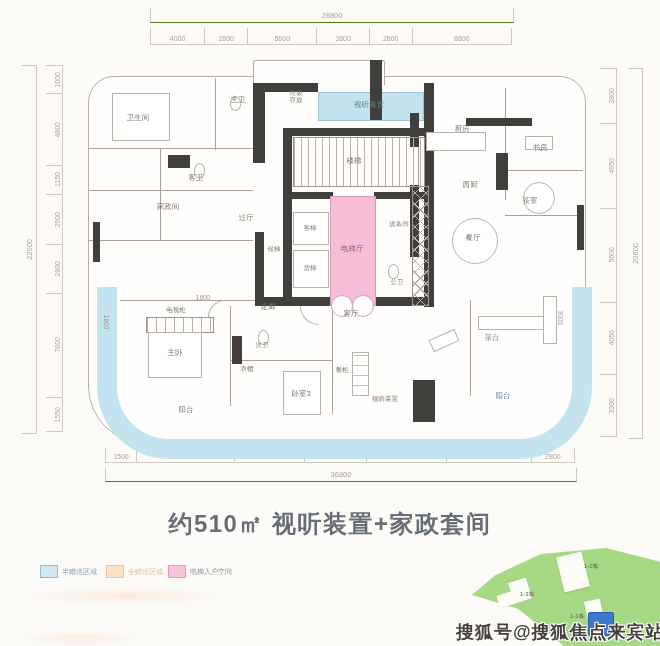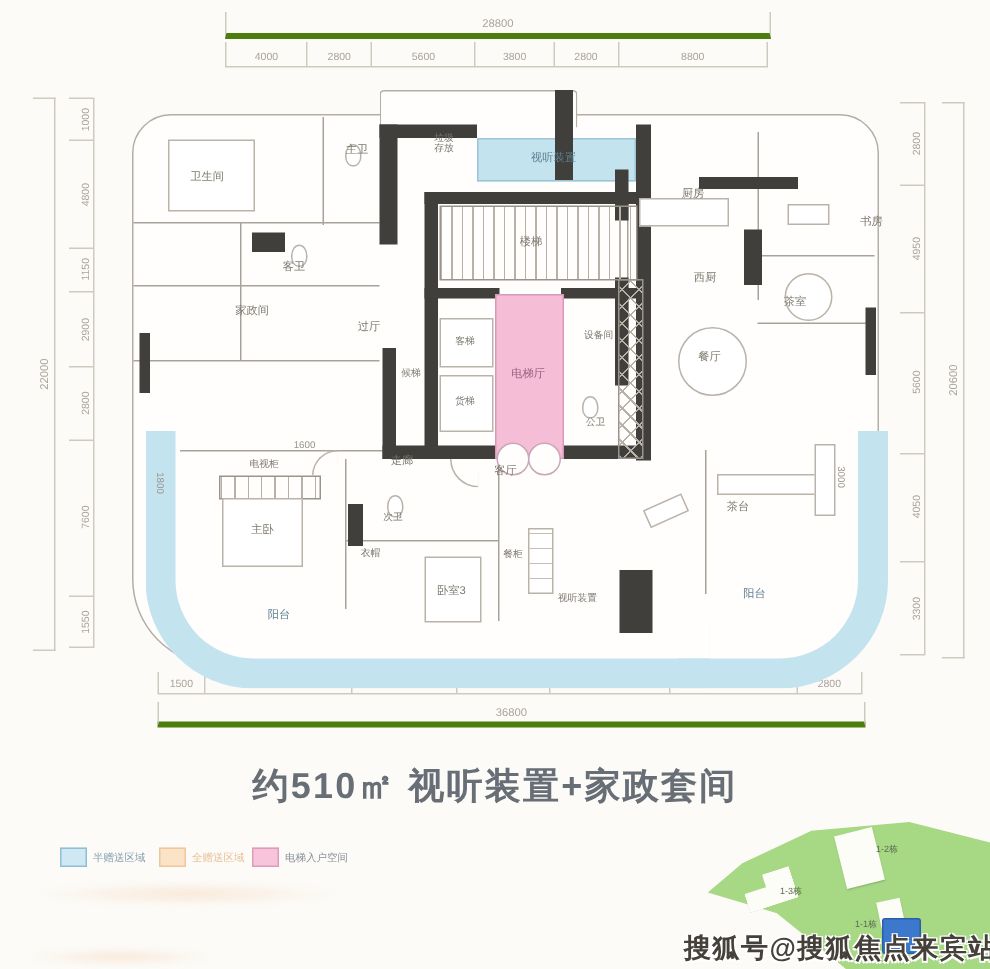--- a/index.html
+++ b/index.html
@@ -6,21 +6,21 @@
   body{width:660px;height:646px;position:relative;background:#fcfbf8;font-family:"Liberation Sans","DejaVu Sans",sans-serif;overflow:hidden;}
   
   .hruler{position:absolute;display:flex;align-items:flex-end;border-bottom:1px solid #cfc9c0;}
   .hruler .seg{position:relative;display:flex;align-items:flex-end;justify-content:center;height:100%;border-left:1px solid #cfc9c0;}
   .hruler .seg:last-child{border-right:1px solid #cfc9c0;}
   .hruler .num{font-size:7px;color:#aaa49b;padding-bottom:2px;white-space:nowrap;}
   .vruler{position:absolute;display:flex;flex-direction:column;align-items:flex-start;border-right:1px solid #cfc9c0;}
   .vruler .seg{position:relative;display:flex;align-items:center;justify-content:flex-end;width:100%;border-top:1px solid #cfc9c0;}
   .vruler .seg:last-child{border-bottom:1px solid #cfc9c0;}
   .vruler .num{font-size:7px;color:#aaa49b;writing-mode:vertical-rl;transform:rotate(180deg);padding-left:1px;white-space:nowrap;}
-  .total-h{position:absolute;border-bottom:4px solid #4d7c0f;border-left:1px solid #cfc9c0;border-right:1px solid #cfc9c0;display:flex;align-items:flex-end;justify-content:center;}
+  .total-h{position:absolute;border-bottom:1px solid #4d7c0f;border-left:1px solid #cfc9c0;border-right:1px solid #cfc9c0;display:flex;align-items:flex-end;justify-content:center;}
   .total-h .num{font-size:7.5px;color:#aaa49b;padding-bottom:2px;}
   .total-v{position:absolute;border-right:1px solid #cfc9c0;border-top:1px solid #cfc9c0;border-bottom:1px solid #cfc9c0;display:flex;align-items:center;justify-content:center;}
   .total-v .num{font-size:7.5px;color:#aaa49b;writing-mode:vertical-rl;transform:rotate(180deg);}
   
   .shell{position:absolute;border:1.5px solid #b4aea5;background:#fffefd;}
   .wall{position:absolute;background:#413f3b;}
   .pl{position:absolute;background:#a9a29a;}
   .furn{position:absolute;border:1px solid #b9b3aa;background:#fff;}
   .lbl{position:absolute;transform:translate(-50%,-50%);font-size:7.5px;color:#7e796f;white-space:nowrap;z-index:30;}
   .lbl.small{font-size:6.5px;}
@@ -220,32 +220,32 @@
 <div class="toilet" style="left:230px;top:96px;width:9px;height:13px;"></div>
 <div class="arc" style="left:300px;top:306px;width:18px;height:18px;"></div>
 <div class="arc" style="left:208px;top:300px;width:16px;height:16px;transform:rotate(90deg);"></div>
 
 <span class="lbl" style="left:138px;top:118px;">卫生间</span>
 <span class="lbl" style="left:238px;top:100px;">主卫</span>
 <span class="lbl small" style="left:296px;top:96px;width:15px;white-space:normal;text-align:center;line-height:1.1;">垃圾存放</span>
 <span class="lbl" style="left:369px;top:105px;color:#5d7f91;">视听装置</span>
 <span class="lbl" style="left:354px;top:161px;">楼梯</span>
 <span class="lbl" style="left:462px;top:129px;">厨房</span>
-<span class="lbl" style="left:540px;top:148px;margin-left:41px;">书房</span>
+<span class="lbl" style="left:540px;top:148px;">书房</span>
 <span class="lbl" style="left:530px;top:201px;">茶室</span>
 <span class="lbl" style="left:470px;top:185px;">西厨</span>
 <span class="lbl" style="left:473px;top:238px;">餐厅</span>
 <span class="lbl" style="left:246px;top:218px;">过厅</span>
 <span class="lbl small" style="left:274px;top:249px;">候梯</span>
 <span class="lbl small" style="left:310px;top:228px;z-index:31;">客梯</span>
 <span class="lbl small" style="left:310px;top:268px;z-index:31;">货梯</span>
 <span class="lbl small" style="left:399px;top:224px;">设备间</span>
 <span class="lbl small" style="left:397px;top:282px;">公卫</span>
 <span class="lbl" style="left:352px;top:249px;color:#9c5d7d;z-index:31;">电梯厅</span>
-<span class="lbl" style="left:337px;top:314px;">客厅</span>
+<span class="lbl" style="left:351px;top:314px;">客厅</span>
 <span class="lbl" style="left:168px;top:207px;">家政间</span>
 <span class="lbl" style="left:196px;top:178px;">客卫</span>
 <span class="lbl" style="left:268px;top:307px;">走廊</span>
 <span class="lbl small" style="left:262px;top:345px;">次卫</span>
 <span class="lbl small" style="left:247px;top:369px;">衣帽</span>
 <span class="lbl" style="left:301px;top:394px;">卧室3</span>
 <span class="lbl small" style="left:176px;top:310px;">电视柜</span>
 <span class="lbl" style="left:175px;top:353px;z-index:31;">主卧</span>
 <span class="lbl" style="left:186px;top:410px;color:#5d7f91;">阳台</span>
 <span class="lbl" style="left:503px;top:396px;color:#5d7f91;">阳台</span>

